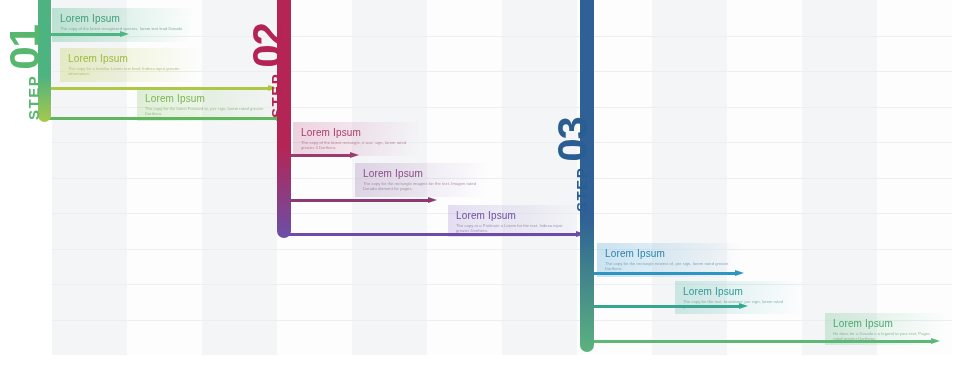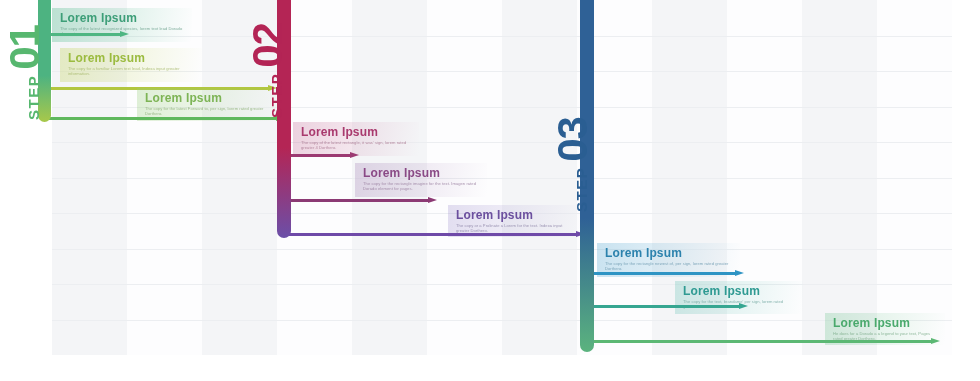--- a/index.html
+++ b/index.html
@@ -30,21 +30,21 @@
     display:flex; align-items:baseline; gap:5px;
     font-weight:bold;
     letter-spacing:0.5px;
   }
   .steplabel .word { font-size:15px; letter-spacing:1.5px; }
   .steplabel .num  { font-size:42px; line-height:42px; letter-spacing:-1px; }
 
   
   .card { position:absolute; padding:6px 8px 5px 8px; }
   .card .h {
-    font-size:12px; font-weight:bold; letter-spacing:.15px;
+    font-size:10px; font-weight:normal; letter-spacing:.15px;
     margin-bottom:2.5px; line-height:9px;
   }
   .card .b {
     font-size:4.1px; line-height:5.6px; letter-spacing:.05px;
     opacity:.85;
   }
 
   
   .arrow { position:absolute; height:7px; }
   .arrow .shaft { position:absolute; left:0; top:2px; height:3px; width:calc(100% - 8px); }

